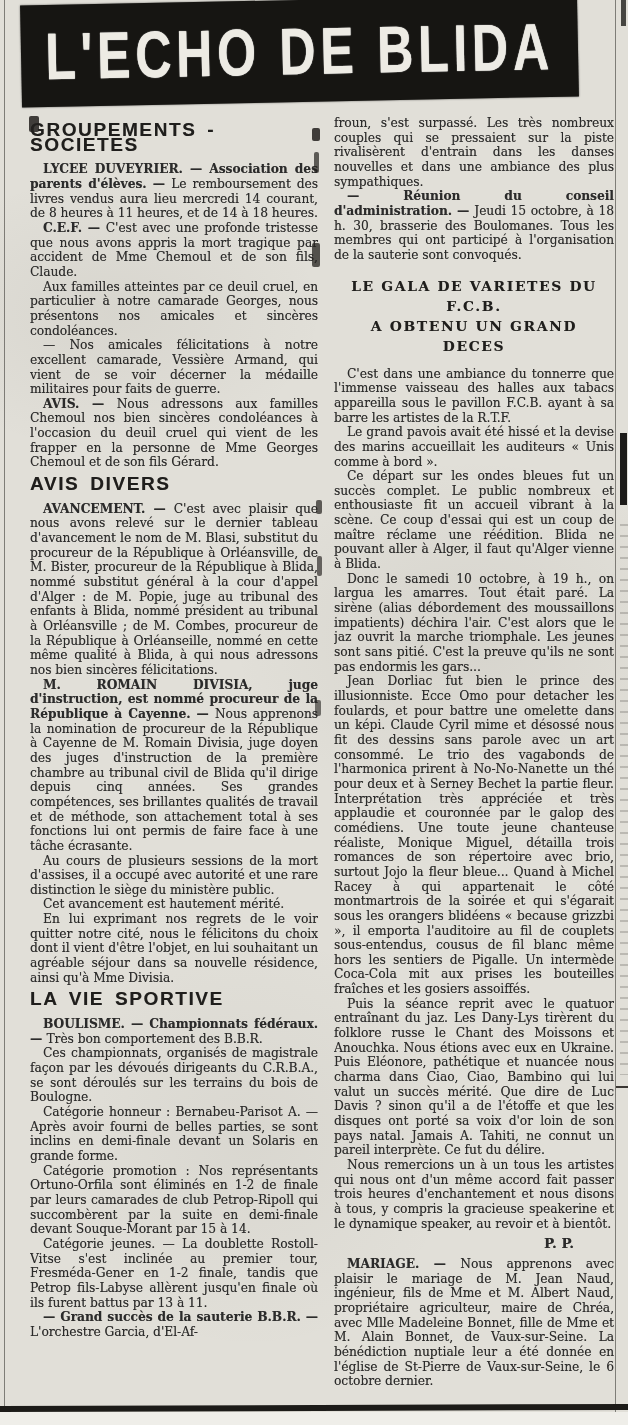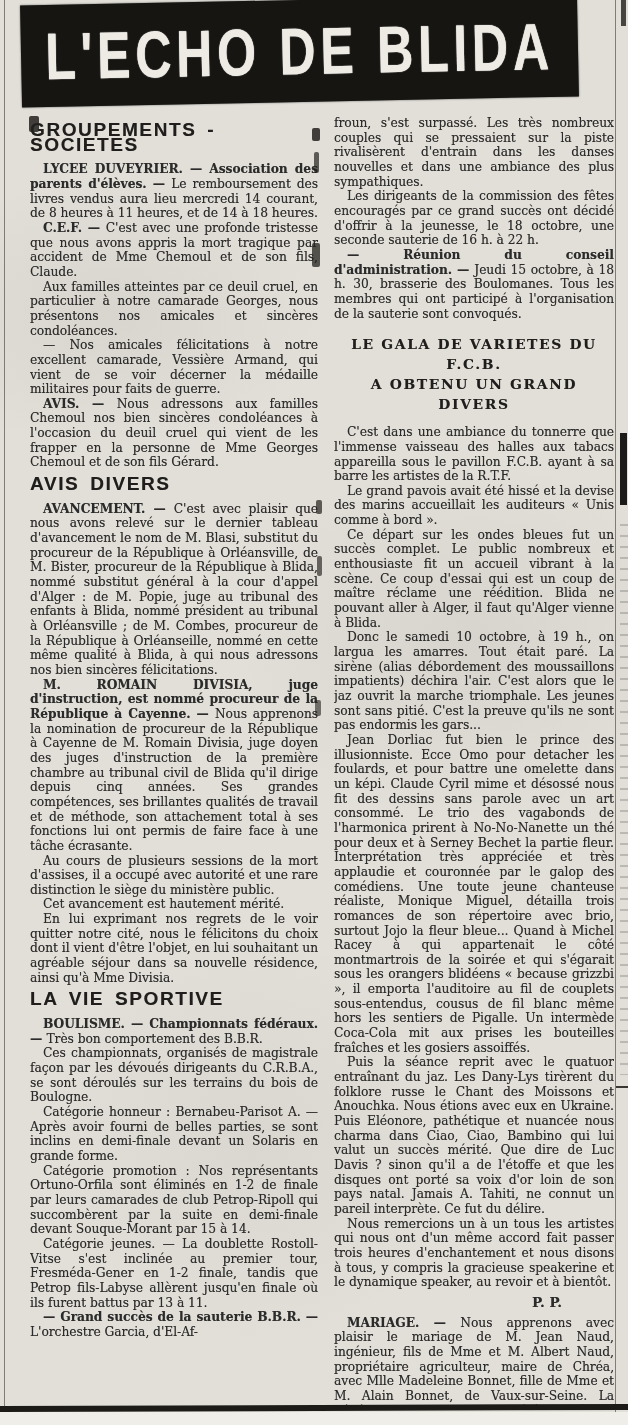--- a/index.html
+++ b/index.html
@@ -27,21 +27,21 @@
   .col-right{left:334px;width:280px;}
   .h-sans{font-family:"Liberation Sans", sans-serif;font-weight:bold;
           font-size:19px;letter-spacing:1.6px;word-spacing:4px;text-align:left;
           margin:7px 0 10px;color:#1f1e1c;}
   .h-serif{font-weight:bold;font-size:13.8px;letter-spacing:1.7px;
            text-align:center;line-height:1.45;margin:13px 16px 11px;color:#1f1e1c;}
   .para{margin:0;text-indent:13px;text-align:justify;}
   .para.cont{text-indent:0;}
   .lead{font-weight:bold;}
   .sig{font-weight:bold;font-size:13.5px;text-align:right;
-       padding-right:52px;margin:5px 0 6px;}
+       padding-right:40px;margin:5px 0 6px;}
   .bottom-rule{position:absolute;left:0;top:1405px;width:628px;height:6px;
        background:#1c1b18;transform:rotate(-0.2deg);}
   .bottom-paper{position:absolute;left:0;top:1412px;width:628px;height:13px;
        background:#efeee9;}
   .smudge{position:absolute;background:#23211e;border-radius:2px;opacity:0.85;}
   .edge-bar{position:absolute;left:620px;top:433px;width:7px;height:72px;background:#1c1b19;}
   .edge-mark-top{position:absolute;left:621px;top:0;width:5px;height:26px;background:#2a2a27;opacity:0.85;}
   .edge-hline{position:absolute;left:616px;top:1086px;width:12px;height:2px;background:#3a3733;}
   .edge-text{position:absolute;left:620px;top:515px;width:8px;height:560px;opacity:0.5;
        background:repeating-linear-gradient(to bottom, transparent 0 9px, rgba(55,52,48,0.45) 9px 11px);}
@@ -74,25 +74,24 @@
       <div class="h-sans">LA VIE SPORTIVE</div>
       <p class="para"><span class="lead">BOULISME. — Championnats fédéraux. — </span><span>Très bon comportement des B.B.R.</span></p>
       <p class="para"><span>Ces championnats, organisés de magistrale façon par les dévoués dirigeants du C.R.B.A., se sont déroulés sur les terrains du bois de Boulogne.</span></p>
       <p class="para"><span>Catégorie honneur : Bernabeu-Parisot A. — Après avoir fourni de belles parties, se sont inclins en demi-finale devant un Solaris en grande forme.</span></p>
       <p class="para"><span>Catégorie promotion : Nos représentants Ortuno-Orfila sont éliminés en 1-2 de finale par leurs camarades de club Petrop-Ripoll qui succombèrent par la suite en demi-finale devant Souque-Morant par 15 à 14.</span></p>
       <p class="para"><span>Catégorie jeunes. — La doublette Rostoll-Vitse s'est inclinée au premier tour, Fresméda-Gener en 1-2 finale, tandis que Petrop fils-Labyse allèrent jusqu'en finale où ils furent battus par 13 à 11.</span></p>
       <p class="para"><span class="lead">— Grand succès de la sauterie B.B.R. — </span><span>L'orchestre Garcia, d'El-Af-</span></p>
     </div>
   <div class="col col-right">
       <p class="para cont"><span>froun, s'est surpassé. Les très nombreux couples qui se pressaient sur la piste rivalisèrent d'entrain dans les danses nouvelles et dans une ambiance des plus sympathiques.</span></p>
-      <p class="para"><span>Les dirigeants de la commission des fêtes encouragés par ce grand succès ont décidé d'offrir à la jeunesse, le 18 octobre, une seconde sauterie de 16 h. à 22 h.</span></p>
       <p class="para"><span class="lead">— Réunion du conseil d'administration. — </span><span>Jeudi 15 octobre, à 18 h. 30, brasserie des Boulomanes. Tous les membres qui ont participé à l'organisation de la sauterie sont convoqués.</span></p>
       <div class="h-serif">
         <div>LE GALA DE VARIETES DU F.C.B.</div>
-        <div>A OBTENU UN GRAND DIVERS</div>
+        <div>A OBTENU UN GRAND DECES</div>
       </div>
       <p class="para"><span>C'est dans une ambiance du tonnerre que l'immense vaisseau des halles aux tabacs appareilla sous le pavillon F.C.B. ayant à sa barre les artistes de la R.T.F.</span></p>
       <p class="para"><span>Le grand pavois avait été hissé et la devise des marins accueillait les auditeurs « Unis comme à bord ».</span></p>
       <p class="para"><span>Ce départ sur les ondes bleues fut un succès complet. Le public nombreux et enthousiaste fit un accueil vibrant à la scène. Ce coup d'essai qui est un coup de maître réclame une réédition. Blida ne pouvant aller à Alger, il faut qu'Alger vienne à Blida.</span></p>
       <p class="para"><span>Donc le samedi 10 octobre, à 19 h., on largua les amarres. Tout était paré. La sirène (alias débordement des moussaillons impatients) déchira l'air. C'est alors que le jaz ouvrit la marche triomphale. Les jeunes sont sans pitié. C'est la preuve qu'ils ne sont pas endormis les gars...</span></p>
       <p class="para"><span>Jean Dorliac fut bien le prince des illusionniste. Ecce Omo pour detacher les foulards, et pour battre une omelette dans un képi. Claude Cyril mime et désossé nous fit des dessins sans parole avec un art consommé. Le trio des vagabonds de l'harmonica prirent à No-No-Nanette un thé pour deux et à Serney Bechet la partie fleur. Interprétation très appréciée et très applaudie et couronnée par le galop des comédiens. Une toute jeune chanteuse réaliste, Monique Miguel, détailla trois romances de son répertoire avec brio, surtout Jojo la fleur bleue... Quand à Michel Racey à qui appartenait le côté montmartrois de la soirée et qui s'égarait sous les orangers blidéens « because grizzbi », il emporta l'auditoire au fil de couplets sous-entendus, cousus de fil blanc même hors les sentiers de Pigalle. Un intermède Coca-Cola mit aux prises les bouteilles fraîches et les gosiers assoiffés.</span></p>
       <p class="para"><span>Puis la séance reprit avec le quatuor entraînant du jaz. Les Dany-Lys tirèrent du folklore russe le Chant des Moissons et Anouchka. Nous étions avec eux en Ukraine. Puis Eléonore, pathétique et nuancée nous charma dans Ciao, Ciao, Bambino qui lui valut un succès mérité. Que dire de Luc Davis ? sinon qu'il a de l'étoffe et que les disques ont porté sa voix d'or loin de son pays natal. Jamais A. Tahiti, ne connut un pareil interprète. Ce fut du délire.</span></p>
       <p class="para"><span>Nous remercions un à un tous les artistes qui nous ont d'un même accord fait passer trois heures d'enchantement et nous disons à tous, y compris la gracieuse speakerine et le dynamique speaker, au revoir et à bientôt.</span></p>
       <div class="sig">P. P.</div>
       <p class="para"><span class="lead">MARIAGE. — </span><span>Nous apprenons avec plaisir le mariage de M. Jean Naud, ingénieur, fils de Mme et M. Albert Naud, propriétaire agriculteur, maire de Chréa, avec Mlle Madeleine Bonnet, fille de Mme et M. Alain Bonnet, de Vaux-sur-Seine. La bénédiction nuptiale leur a été donnée en l'église de St-Pierre de Vaux-sur-Seine, le 6 octobre dernier.</span></p>

